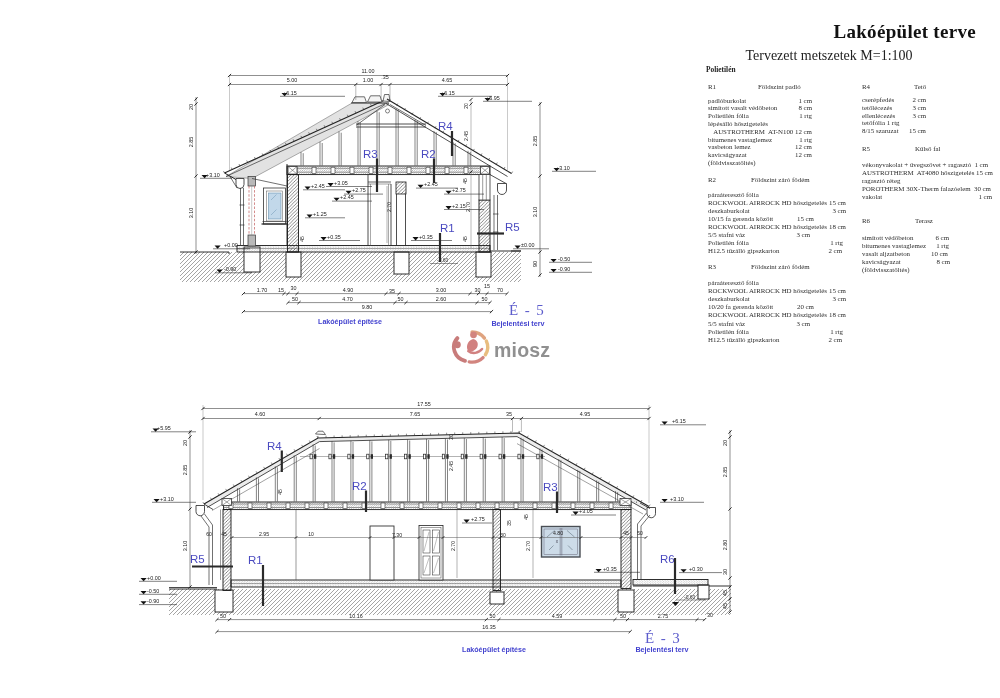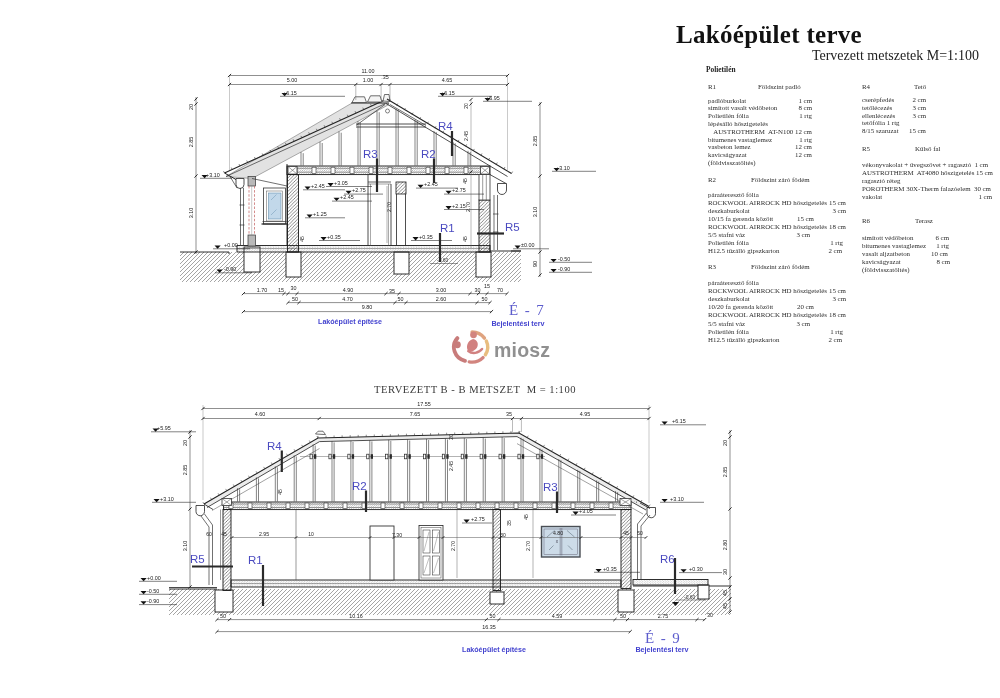--- a/index.html
+++ b/index.html
@@ -862,25 +862,24 @@
 <text x="710" y="616.6" font-family="Liberation Sans, sans-serif" font-size="5.4" fill="#222" text-anchor="middle">30</text>
 <line x1="217" y1="631.6" x2="630.2" y2="631.6" stroke="#333" stroke-width="0.55"></line>
 <line x1="215.4" y1="633.2" x2="218.6" y2="630.0" stroke="#1a1a1a" stroke-width="0.9"></line>
 <line x1="628.6" y1="633.2" x2="631.8000000000001" y2="630.0" stroke="#1a1a1a" stroke-width="0.9"></line>
 <text x="489" y="629" font-family="Liberation Sans, sans-serif" font-size="5.4" fill="#222" text-anchor="middle">16.35</text>
 </g>
 </g>
 </svg>
 
 
-<div class="abs" style="left:335px;top:384px;width:280px;text-align:center;font-size:10.6px;color:#3a3a3a;letter-spacing:0.5px;white-space:nowrap;">TERVEZETT B - B METSZET&nbsp; M = 1:100</div>
-
-<div class="abs" style="left:676px;top:21px;width:300px;text-align:left;font-size:25px;font-weight:bold;color:#111;letter-spacing:0.3px;">Lakóépület terve</div>
-
-<div class="abs" style="left:679px;top:48px;width:300px;text-align:right;font-size:14px;color:#222;">Tervezett metszetek M=1:100</div>
+
+<div class="abs" style="left:676px;top:21px;width:300px;text-align:right;font-size:19px;font-weight:bold;color:#111;letter-spacing:0.3px;">Lakóépület terve</div>
+
+<div class="abs" style="left:679px;top:48px;width:300px;text-align:center;font-size:14px;color:#222;">Tervezett metszetek M=1:100</div>
 
 <div class="abs" style="left:706px;top:65px;font-size:7.4px;font-weight:bold;color:#222;">Polietilén</div>
 
 <div class="abs leg" style="left:708px;top:82.5px;">R1</div>
 <div class="abs leg" style="left:758px;top:82.5px;">Földszint padló</div>
 <div class="abs leg" style="left:708px;top:96.6px;">padlóburkolat</div>
 <div class="abs leg" style="left:752px;top:96.6px;width:60px;text-align:right;">1 cm</div>
 <div class="abs leg" style="left:708px;top:104.39999999999999px;">simított vasalt védőbeton</div>
 <div class="abs leg" style="left:752px;top:104.39999999999999px;width:60px;text-align:right;">8 cm</div>
 <div class="abs leg" style="left:708px;top:112.19999999999999px;">Polietilén fólia</div>
@@ -961,27 +960,27 @@
 <div class="abs leg" style="left:862px;top:234px;">simított védőbeton</div>
 <div class="abs leg" style="left:889px;top:234px;width:60px;text-align:right;">6 cm</div>
 <div class="abs leg" style="left:862px;top:242.0px;">bitumenes vastaglemez</div>
 <div class="abs leg" style="left:889px;top:242.0px;width:60px;text-align:right;">1 rtg</div>
 <div class="abs leg" style="left:862px;top:250.0px;">vasalt aljzatbeton</div>
 <div class="abs leg" style="left:888px;top:250.0px;width:60px;text-align:right;">10 cm</div>
 <div class="abs leg" style="left:862px;top:258.0px;">kavicságyazat</div>
 <div class="abs leg" style="left:890px;top:258.0px;width:60px;text-align:right;">8 cm</div>
 <div class="abs leg" style="left:862px;top:266.0px;">(földvisszatöltés)</div>
 
-<div class="abs" style="left:509px;top:302px;font-size:15px;color:#5c5ccc;letter-spacing:1.4px;">É - 7</div>
+<div class="abs" style="left:509px;top:302px;font-size:15px;color:#5c5ccc;letter-spacing:1.4px;">É - 5</div>
 
 <div class="abs" style="left:290px;top:318px;width:120px;text-align:center;font-size:7.1px;font-weight:bold;color:#4343cf;font-family:'Liberation Sans',sans-serif;">Lakóépület építése</div>
 
 <div class="abs" style="left:463px;top:319px;width:110px;text-align:center;font-size:7.2px;font-weight:bold;color:#4343cf;font-family:'Liberation Sans',sans-serif;">Bejelentési terv</div>
 
-<div class="abs" style="left:645px;top:630px;font-size:15px;color:#5c5ccc;letter-spacing:1.4px;">É - 9</div>
+<div class="abs" style="left:645px;top:630px;font-size:15px;color:#5c5ccc;letter-spacing:1.4px;">É - 3</div>
 
 <div class="abs" style="left:434px;top:646px;width:120px;text-align:center;font-size:7.1px;font-weight:bold;color:#4343cf;font-family:'Liberation Sans',sans-serif;">Lakóépület építése</div>
 
 <div class="abs" style="left:607px;top:645px;width:110px;text-align:center;font-size:7.2px;font-weight:bold;color:#4343cf;font-family:'Liberation Sans',sans-serif;">Bejelentési terv</div>
 
 <svg class="abs" style="left:450px;top:326px" width="120" height="42" viewBox="0 0 120 42">
 <g opacity="0.72" transform="translate(1.2,1.2) scale(0.95)">
 <path d="M22,5 a16,15 0 0 1 13,6.5" fill="none" stroke="#d4814f" stroke-width="3.6" stroke-linecap="round"></path>
 <path d="M37,14.5 a15,15 0 0 1 -1,14.5" fill="none" stroke="#e0a44e" stroke-width="3.6" stroke-linecap="round"></path>
 <path d="M33.5,32 a16,15 0 0 1 -14.5,4.5" fill="none" stroke="#c2574f" stroke-width="3.6" stroke-linecap="round"></path>

